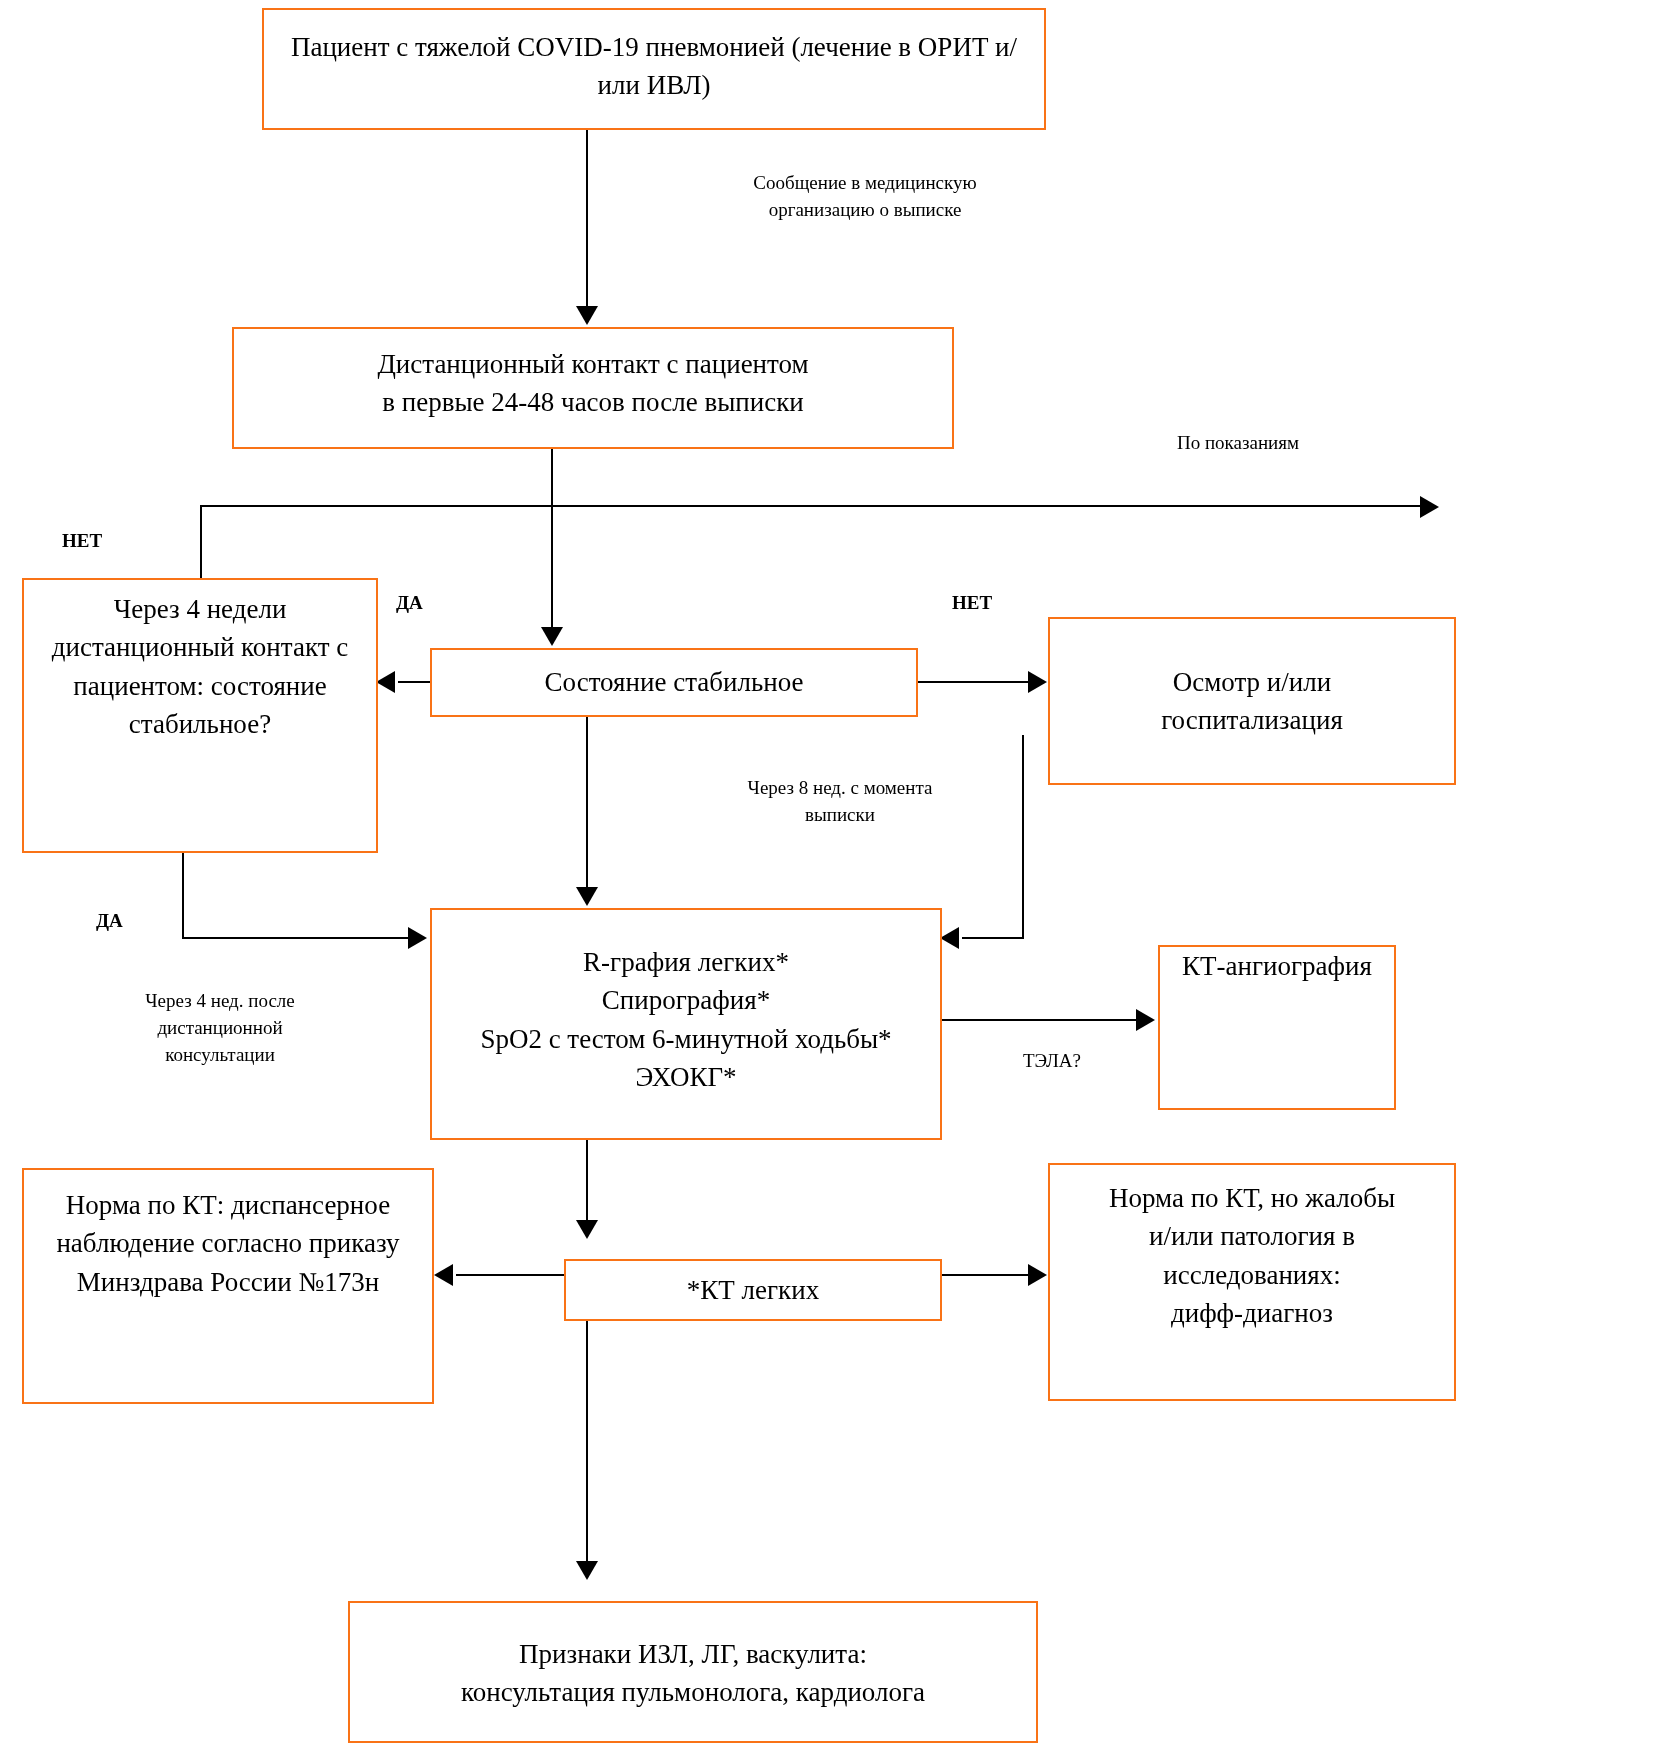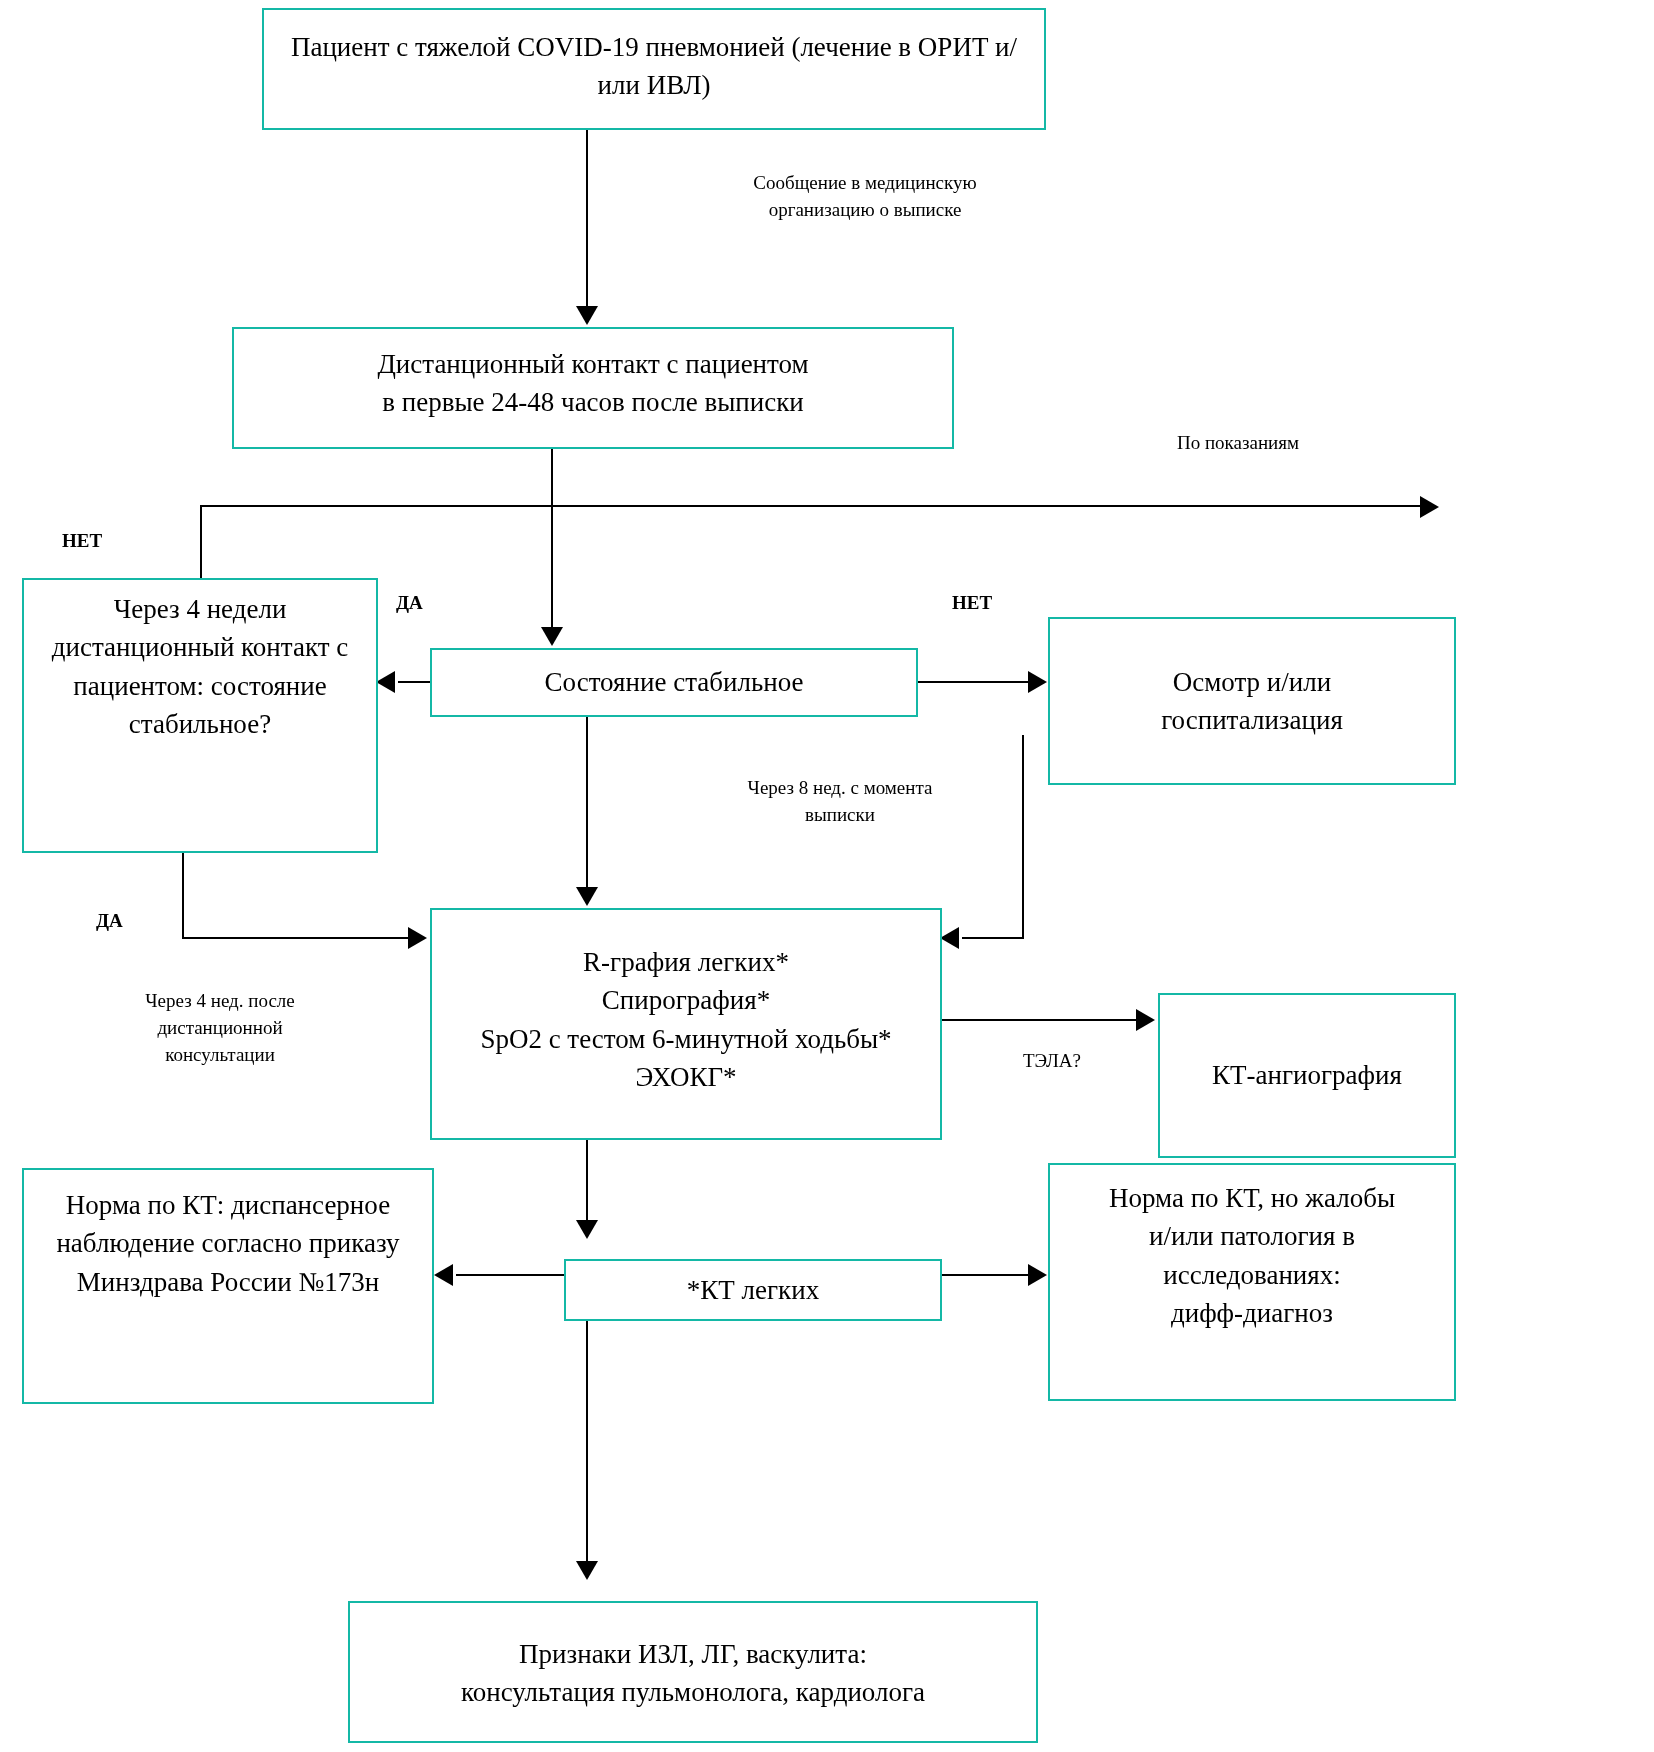--- a/index.html
+++ b/index.html
@@ -12,21 +12,21 @@
     width: 1654px;
     height: 1752px;
     background: #ffffff;
     font-family: "Liberation Serif", "DejaVu Serif", serif;
     color: #000000;
     overflow: hidden;
   }
   .box {
     position: absolute;
     box-sizing: border-box;
-    border: 2px solid #14b8a6;
+    border: 2px solid #f97316;
     background: #ffffff;
     display: flex;
     align-items: flex-start;
     justify-content: center;
     text-align: center;
     line-height: 1.42;
     font-size: 27px;
     z-index: 3;
   }
   .box .txt {
@@ -106,21 +106,21 @@
 госпитализация</span>
   </div>
 
   <div class="box" style="left:430px; top:908px; width:512px; height:232px; align-items:flex-start;">
     <span class="txt" style="padding-top:33px;">R-графия легких*
 Спирография*
 SpO2 с тестом 6-минутной ходьбы*
 ЭХОКГ*</span>
   </div>
 
-  <div class="box" style="left:1158px; top:993px; width:298px; height:165px; align-items:center;">
+  <div class="box" style="left:1158px; top:945px; width:238px; height:165px; ">
     <span class="txt">КТ-ангиография</span>
   </div>
 
   <div class="box" style="left:22px; top:1168px; width:412px; height:236px; align-items:flex-start;">
     <span class="txt" style="padding-top:16px;">Норма по КТ: диспансерное
 наблюдение согласно приказу
 Минздрава России №173н</span>
   </div>
 
   <div class="box" style="left:564px; top:1243px; width:378px; height:62px; align-items:center;margin-top:16px;">

